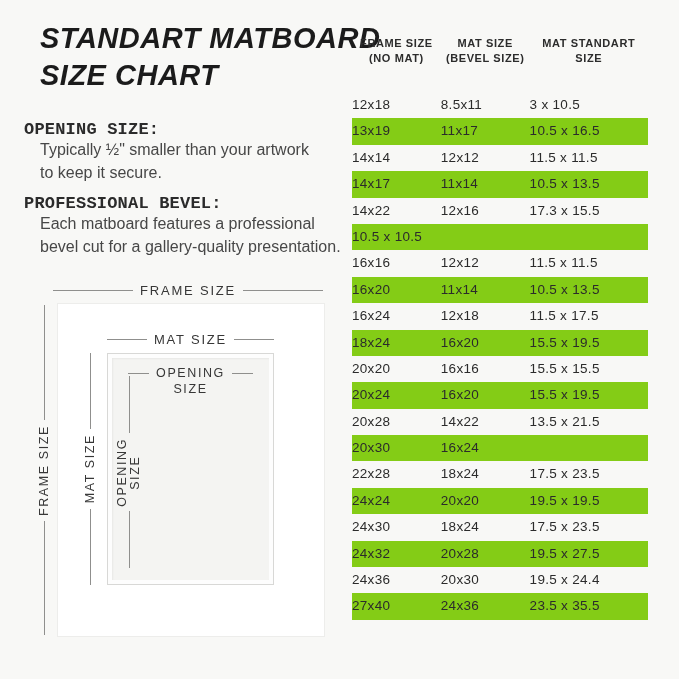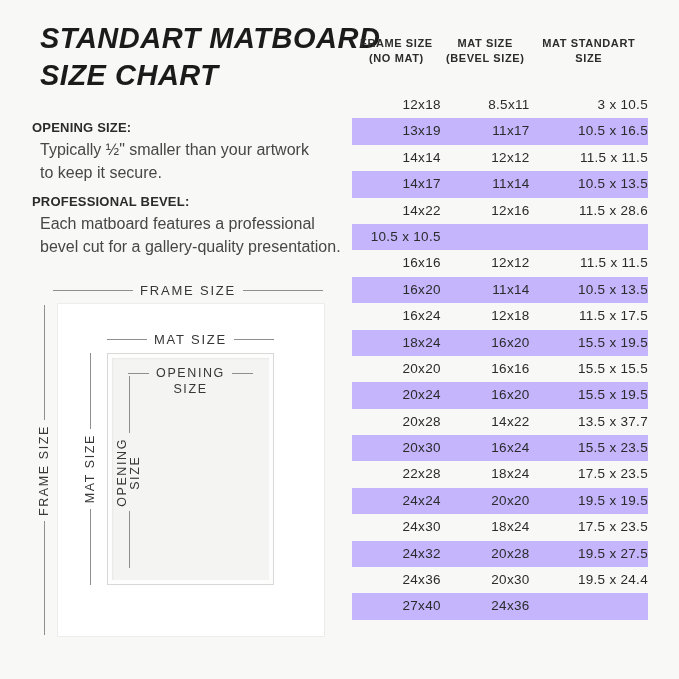--- a/index.html
+++ b/index.html
@@ -15,23 +15,23 @@
 
   
   .title {
     left: 40px; top: 20px;
     font-size: 29px; font-weight: bold;
     letter-spacing: 0.5px; line-height: 37px;
     color: #1b1b1b;
     font-style: italic;
   }
   .note-heading {
-    left: 32px;
-    font-size: 13px; font-weight: bold;
-    letter-spacing: 0.2px; color: #2b2b2b;
+    left: 24px;
+    font-size: 17px; font-weight: bold;
+    letter-spacing: 0.2px; color: #2b2b2b; font-family: Liberation Mono, monospace;
   }
   .note-body {
     left: 40px;
     font-size: 16px; color: #474747;
     line-height: 23px; white-space: pre-line;
   }
 
   
   .dim-row {
     display: flex; align-items: center; gap: 7px;
@@ -84,23 +84,23 @@
   .size-table-header .hcell {
     text-align: center;
     font-size: 11px; font-weight: bold;
     letter-spacing: 0.6px; line-height: 15px; color: #2c2c2c;
   }
   .size-table-body { left: 352px; top: 92px; width: 296px; }
   .trow {
     height: 26.4px; line-height: 26.4px;
     display: grid; grid-template-columns: 30% 30% 40%;
   }
-  .trow.stripe { background: #c4b5fd; }
+  .trow.stripe { background: #84cc16; }
   .tcell {
-    text-align: right;
+    text-align: left;
     font-size: 13.5px; letter-spacing: 0.3px; color: #2b2b2b;
     overflow: hidden; white-space: nowrap;
   }
 </style>
 </head>
 <body>
 
 <div class="abs title">
   <div>STANDART MATBOARD</div>
   <div>SIZE CHART</div>
@@ -192,21 +192,21 @@
       <div class="tcell">11.5 x 11.5</div>
     </div>
     <div class="trow stripe">
       <div class="tcell">14x17</div>
       <div class="tcell">11x14</div>
       <div class="tcell">10.5 x 13.5</div>
     </div>
     <div class="trow">
       <div class="tcell">14x22</div>
       <div class="tcell">12x16</div>
-      <div class="tcell">11.5 x 28.6</div>
+      <div class="tcell">17.3 x 15.5</div>
     </div>
     <div class="trow stripe">
       <div class="tcell">10.5 x 10.5</div>
     </div>
     <div class="trow">
       <div class="tcell">16x16</div>
       <div class="tcell">12x12</div>
       <div class="tcell">11.5 x 11.5</div>
     </div>
     <div class="trow stripe">
@@ -230,26 +230,25 @@
       <div class="tcell">15.5 x 15.5</div>
     </div>
     <div class="trow stripe">
       <div class="tcell">20x24</div>
       <div class="tcell">16x20</div>
       <div class="tcell">15.5 x 19.5</div>
     </div>
     <div class="trow">
       <div class="tcell">20x28</div>
       <div class="tcell">14x22</div>
-      <div class="tcell">13.5 x 37.7</div>
+      <div class="tcell">13.5 x 21.5</div>
     </div>
     <div class="trow stripe">
       <div class="tcell">20x30</div>
       <div class="tcell">16x24</div>
-      <div class="tcell">15.5 x 23.5</div>
     </div>
     <div class="trow">
       <div class="tcell">22x28</div>
       <div class="tcell">18x24</div>
       <div class="tcell">17.5 x 23.5</div>
     </div>
     <div class="trow stripe">
       <div class="tcell">24x24</div>
       <div class="tcell">20x20</div>
       <div class="tcell">19.5 x 19.5</div>
@@ -265,14 +264,15 @@
       <div class="tcell">19.5 x 27.5</div>
     </div>
     <div class="trow">
       <div class="tcell">24x36</div>
       <div class="tcell">20x30</div>
       <div class="tcell">19.5 x 24.4</div>
     </div>
     <div class="trow stripe">
       <div class="tcell">27x40</div>
       <div class="tcell">24x36</div>
+      <div class="tcell">23.5 x 35.5</div>
     </div>
   </div>
 
 </body></html>

